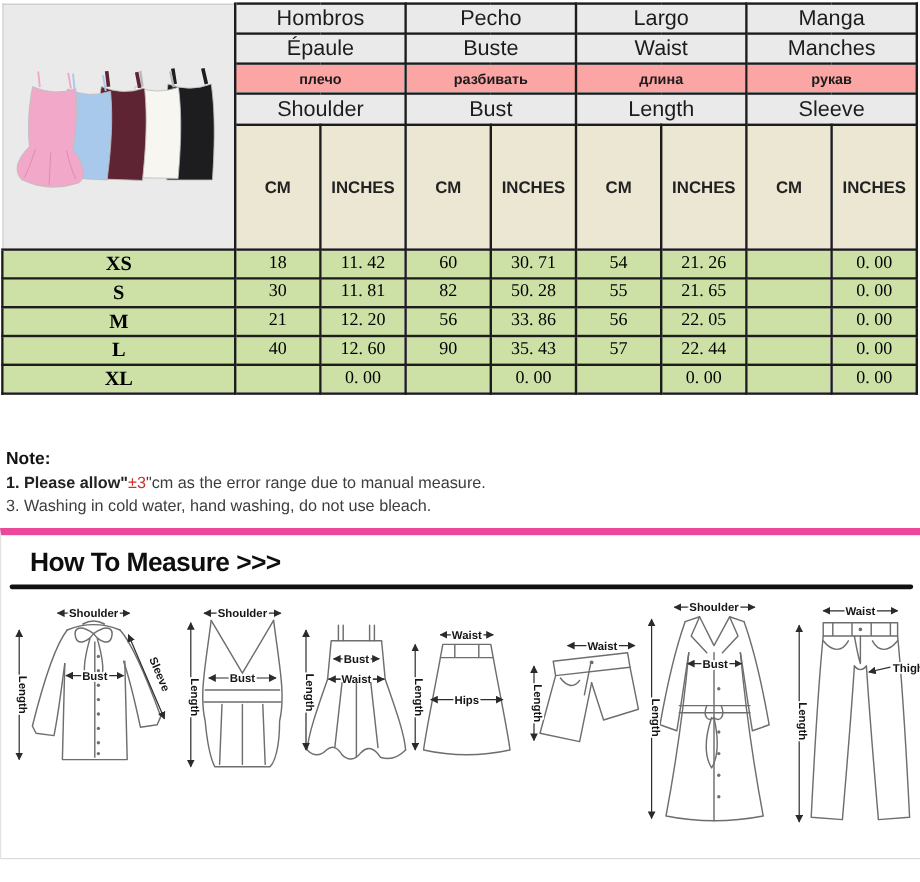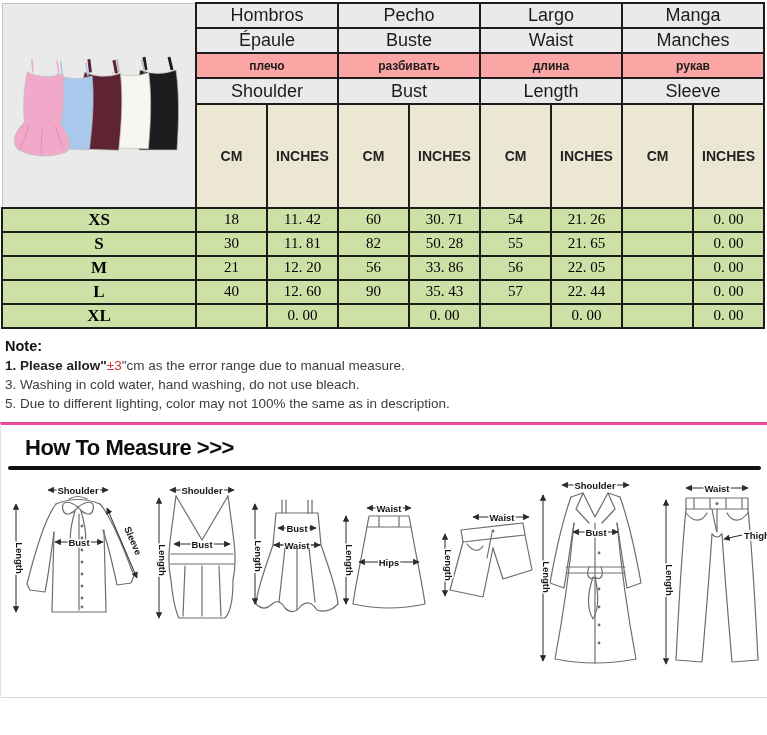--- a/index.html
+++ b/index.html
@@ -11,26 +11,26 @@
   .size-table td { border: 2px solid #1c1c1c; text-align: center; vertical-align: middle; overflow: hidden; padding: 0; }
   td.photo-cell { background: #ffffff; border-top: 1px solid #c3c3c3; border-left: 1px solid #c3c3c3; border-bottom: 2px solid #1c1c1c; }
   tr.lang-row td { height: 24px; background: #ebeaea; font-size: 18px; color: #1c1c1c; }
   tr.lang-row.ru td { background: #fca5a5; font-weight: bold; font-size: 12px; }
   tr.unit-row td { height: 99px; background: #ece7d3; font-weight: bold; font-size: 14px; color: #222; }
   tr.data-row td { height: 24px; background: #cde1a6; font-family: "Liberation Serif", serif; font-size: 15px; color: #000000; }
   tr.data-row td.size-label { font-weight: bold; font-size: 17px; }
 
   
   .notes { padding: 8px 6px 0 5px; color: #3d3d3d; font-size: 13.5px; line-height: 19px; }
-  .notes .note-title { font-weight: bold; font-size: 14.5px; color: #111; }
+  .notes .note-title { font-weight: bold; font-size: 14.5px; color: #111; margin-top: 37px; }
   .notes .b { font-weight: bold; color: #222; }
   .notes .hl { font-weight: normal; }
 
   
-  .measure { margin-top: 9px; border-top: 3px solid #ec4899; border-left: 1px solid #e3e3e3;
+  .measure { margin-top: 9px; border-top: 6px solid #ec4899; border-left: 1px solid #e3e3e3;
              border-bottom: 1px solid #dcdcdc; min-height: 276px; }
   .measure-title { font-weight: bold; font-size: 22px; color: #0e0e0e; margin: 10px 0 5px 24px; letter-spacing: -0.5px; }
   .measure-rule { height: 4px; background: #111; margin: 0 6px 2px 7px; border-radius: 2px; }
   .diagrams { display: flex; align-items: flex-start; padding-left: 2px; }
   .diagram { flex: none; }
   .d1 { margin-top: 8px; }  .d2 { margin-top: 8px; }
   .d3 { margin-top: 26px; } .d4 { margin-top: 28px; }
   .d5 { margin-top: 38px; } .d6 { margin-top: 5px; }
   .d7 { margin-top: 8px; }
   .garm { fill: none; stroke: #6e6e6e; stroke-width: 1.2; stroke-linejoin: round; stroke-linecap: round; }
@@ -183,21 +183,20 @@
     <td></td>
     <td>0. 00</td>
   </tr>
 </tbody>
   </table>
 
 <div class="notes">
   <div class="note-title">Note:</div>
   <div><span class="b">1. Please allow"</span><span class="hl" style="color:#c9302f;"><span>±3</span></span><span>"cm as the error range due to manual measure.</span></div>
   <div>3. Washing in cold water, hand washing, do not use bleach.</div>
-  <div>5. Due to different lighting,  color may not 100% the same as in description.</div>
 </div>
 
 <div class="measure">
   <div class="measure-title">How To Measure &gt;&gt;&gt;</div>
   <div class="measure-rule"></div>
 
   <div class="diagrams">
 
     <svg class="diagram d1" width="148" height="150" viewBox="0 0 148 150">
       <line class="dim" x1="45" y1="10" x2="105" y2="10" marker-start="url(#ah)" marker-end="url(#ah)"></line>

